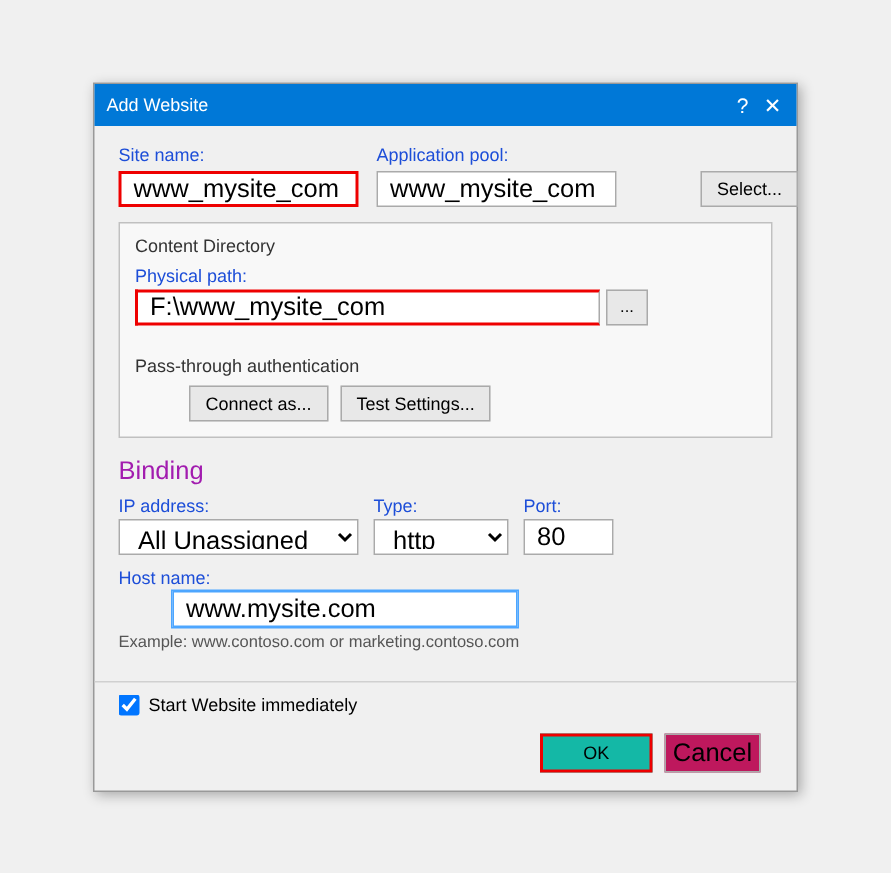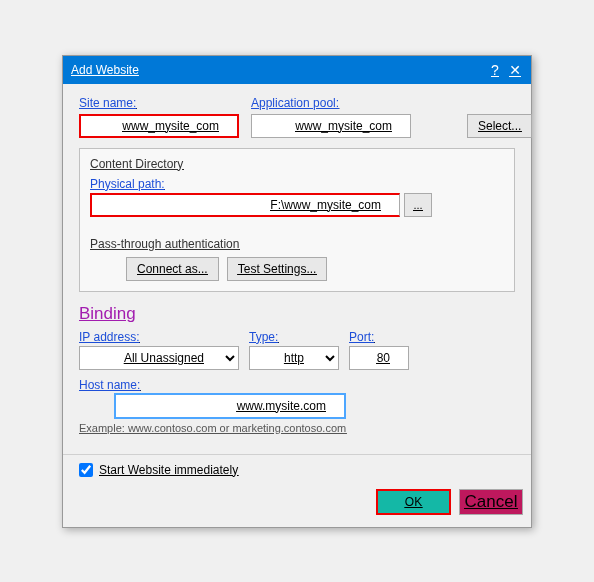--- a/index.html
+++ b/index.html
@@ -1,15 +1,15 @@
 <!DOCTYPE html>
 <html><head>
   <meta charset="utf-8">
   <style>
-    * { box-sizing: border-box; margin: 0; padding: 0; text-decoration: underline; }
+    * { box-sizing: border-box; margin: 0; padding: 0; }
     body {
       font-family: "Segoe UI", Arial, sans-serif;
       font-size: 12px;
       background: #f0f0f0;
       display: flex;
       align-items: center;
       justify-content: center;
       min-height: 100vh;
     }
     .dialog {
@@ -57,26 +57,25 @@
       display: flex;
       flex-direction: column;
       gap: 2px;
     }
     .form-group label {
       font-size: 12px;
       color: #1d4ed8;
     }
     .form-group input[type="text"],
     .form-group select {
-      font-size: 12px;
-      padding: 3px 18px;
-      border: 1px solid #aaa;
-      background: white;
-      height: 24px;
-      text-align: right;
+      font-size: 17px;
+      padding: 3px 8px;
+      border: 1px solid #aaa;
+      background: white;
+      height: 24px;
     }
     .site-name-input {
       width: 160px;
       border: 2px solid #e00 !important;
     }
     .app-pool-input {
       width: 160px;
     }
     .section-box {
       border: 1px solid #c0c0c0;
@@ -187,21 +186,21 @@
       border: 2px solid #e00;
       background: white;
       padding: 3px 4px;
     }
     .example-text {
       font-size: 11px;
       color: #555;
       margin-top: 4px;
     }
     .bottom-area {
-      padding: 8px 8px 12px 16px;
+      padding: 8px 24px 12px 16px;
       border-top: 1px solid #d0d0d0;
       margin-top: 4px;
     }
     .checkbox-row {
       display: flex;
       align-items: center;
       gap: 6px;
       margin-bottom: 12px;
     }
     .checkbox-row input[type="checkbox"] {

